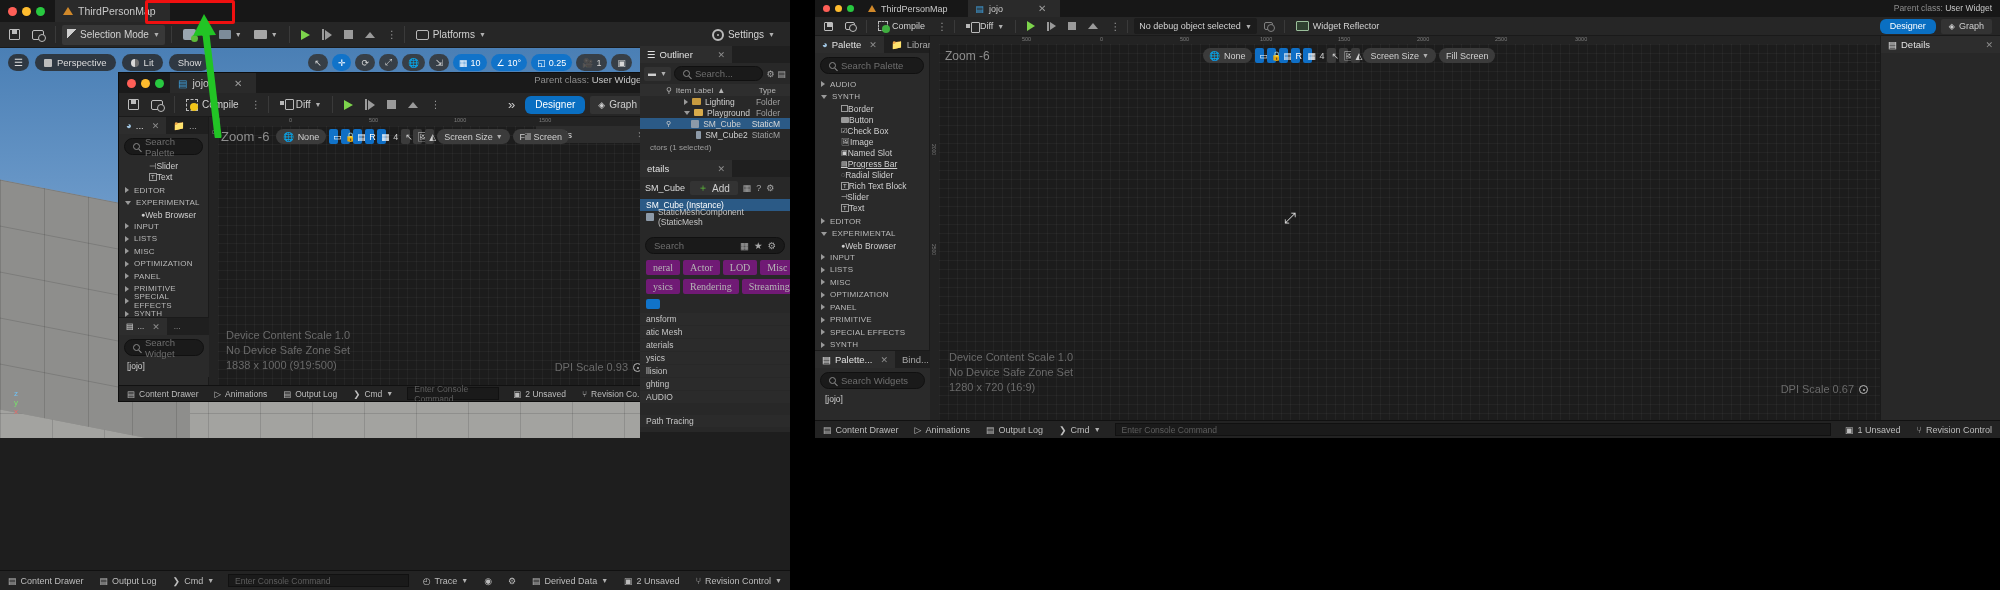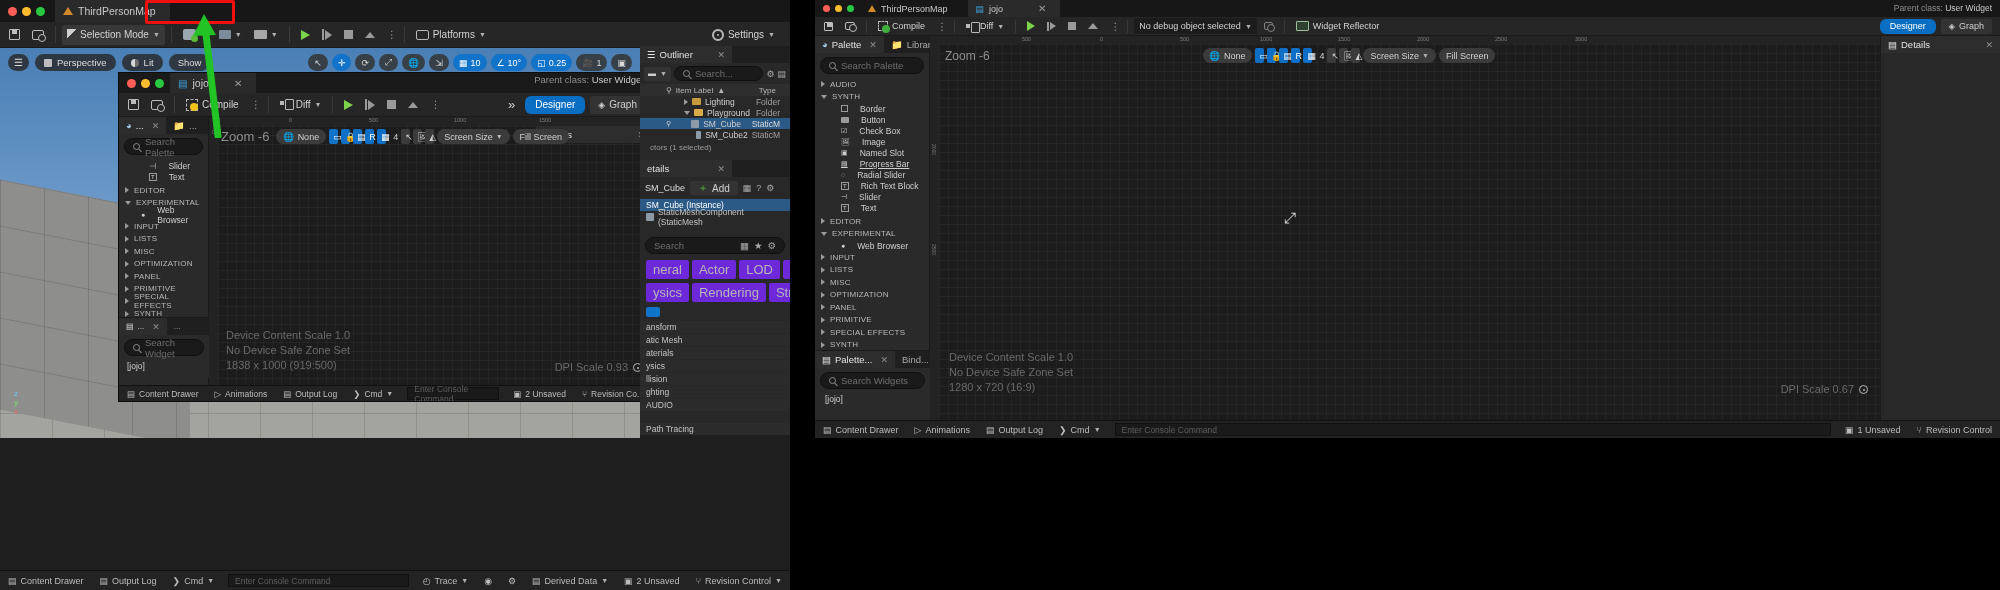--- a/index.html
+++ b/index.html
@@ -81,21 +81,21 @@
     height: 17px; margin: 4px 5px; background:#1a1a1a; border:1px solid #101010;
     border-radius: 9px; display:flex; align-items:center; gap:5px; padding:0 8px;
     font-size:9.5px; color:#6e6e6e;
   }
   .mag { width:7px;height:7px;border:1.3px solid #8a8a8a;border-radius:50%;position:relative;flex:0 0 auto;}
   .mag:after{content:"";position:absolute;right:-3px;bottom:-2px;width:4px;height:1.3px;background:#8a8a8a;transform:rotate(45deg);}
 
   .catrow { display:flex; align-items:center; gap:5px; height:12.5px; padding-left:6px; font-size:8px; color:#b9b9b9; letter-spacing:.2px;}
   .arrowR { width:0;height:0;border-left:4px solid #9a9a9a;border-top:3px solid transparent;border-bottom:3px solid transparent;}
   .arrowD { width:0;height:0;border-top:4px solid #9a9a9a;border-left:3px solid transparent;border-right:3px solid transparent;}
-  .itemrow { display:flex; align-items:center; gap:12px; height:11px; font-size:8.5px; color:#cfcfcf;}
+  .itemrow { display:flex; align-items:center; gap:0; height:11px; font-size:8.5px; color:#cfcfcf;}
 
   
   .ruler { height:9px; background:#232323; position:relative; overflow:hidden;}
   .ruler span { position:absolute; top:0px; font-size:5.5px; color:#7e7e7e; }
   .canvas { background:#1c1c1c; position:relative; overflow:hidden; }
   .grid {
     position:absolute; inset:0;
     background-image:
       linear-gradient(to right, rgba(255,255,255,.035) 1px, transparent 1px),
       linear-gradient(to bottom, rgba(255,255,255,.035) 1px, transparent 1px);
@@ -105,21 +105,21 @@
   .zoomlbl { font-size:13px; color:#8e8e8e; margin-right:4px; }
   .pill { height:15px; border-radius:8px; background:#3b3b3b; color:#d0d0d0; font-size:9px; display:flex;align-items:center;gap:3px;padding:0 7px;}
   .pill.on { background:#0f6fc6; color:#fff; }
   .pill.sq { border-radius:2px; padding:0 4px; }
   .devinfo { position:absolute; color:#6a6a6a; font-size:11px; line-height:15px; }
   .dpi { position:absolute; color:#6a6a6a; font-size:11px; display:flex; align-items:center; gap:5px;}
 
   
   .drow { height:12px; display:flex; align-items:center; font-size:8.5px; color:#c4c4c4; padding-left:6px;}
   .dhead { background:#2b2b2b; }
-  .chip { background:#6d28d9; border-radius:2px; font-size:13px; color:#b6b6b6; padding:2px 7px; }
+  .chip { background:#701a75; border-radius:2px; font-size:10px; color:#b6b6b6; padding:2px 7px;font-family:Liberation Serif, serif; }
 
   
   .statusbar {
     height: 18px; background:#232323; display:flex; align-items:center; gap:0px;
     font-size:9px; color:#bdbdbd; border-top:1px solid #111;
   }
   .sbtn { display:flex;align-items:center;gap:4px; padding:0 8px; height:18px; }
   .cmdline { flex:1; background:#1a1a1a; height:13px; margin:0 6px; border:1px solid #111; display:flex;align-items:center;padding-left:6px;font-size:8.5px;color:#5e5e5e;}
 
   

